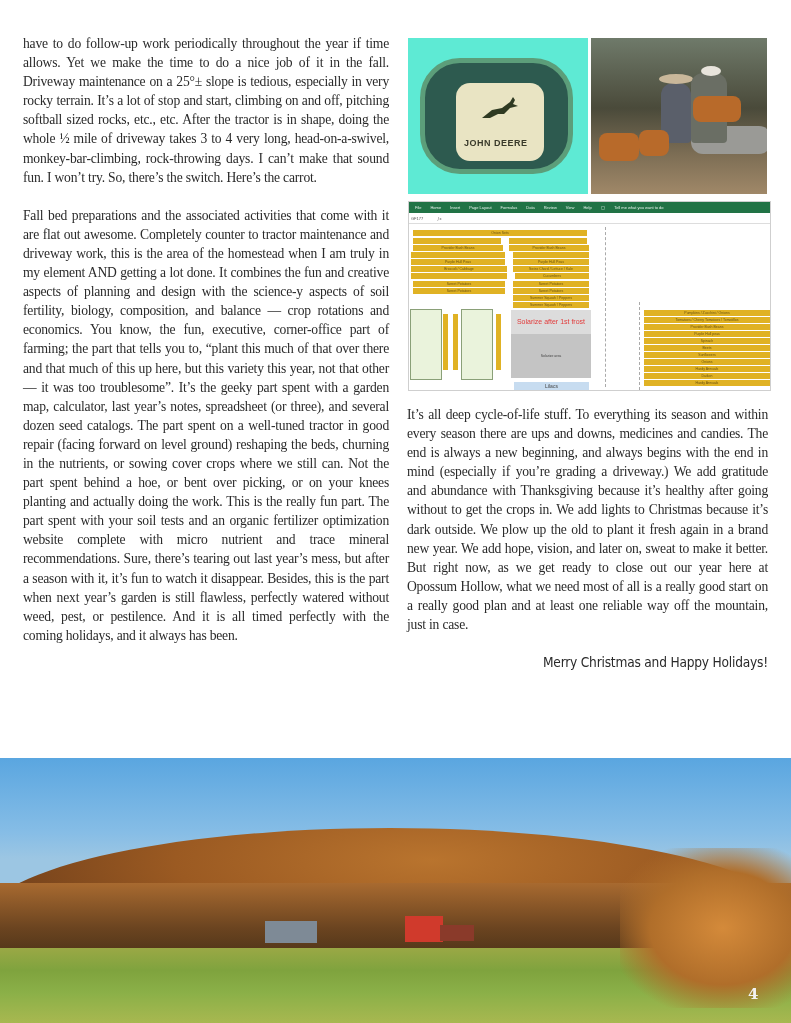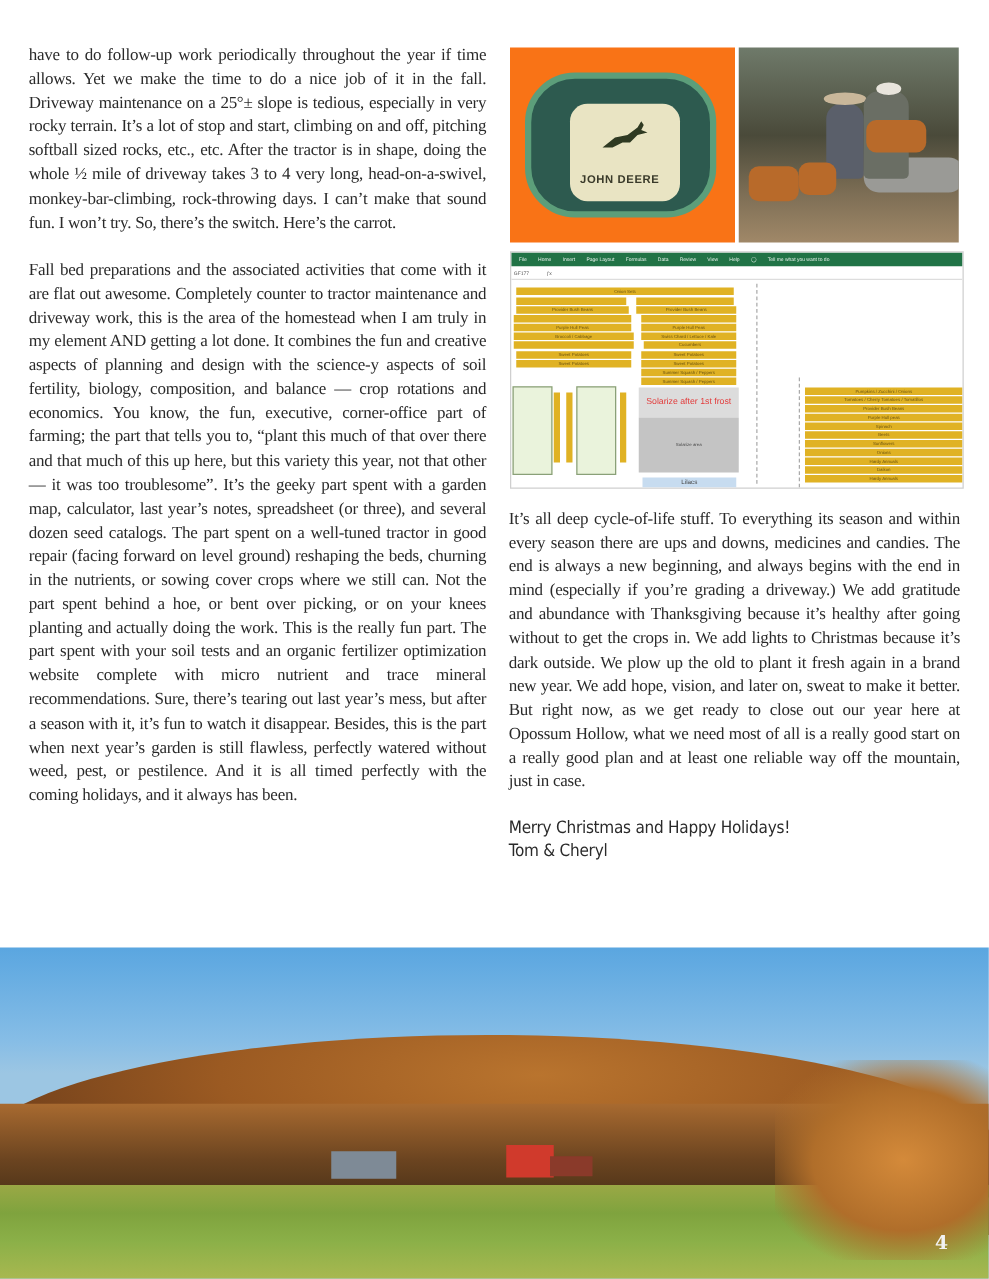--- a/index.html
+++ b/index.html
@@ -1,24 +1,24 @@
 <!DOCTYPE html>
 <html><head>
   <meta charset="utf-8">
   <style>
     html, body { margin:0; padding:0; background:#fff; }
     body { width:791px; height:1023px; position:relative; overflow:hidden; font-family:"DejaVu Sans Condensed","DejaVu Sans", sans-serif; color:#2a2a2a; }
     .col { position:absolute; font-size:13.6px; line-height:19.1px; text-align:justify; letter-spacing:-0.2px; font-stretch:condensed; }
     .col p { margin:0 0 19px 0;font-family:Liberation Serif, serif; }
     #left { left:23px; top:34px; width:366px; }
     #right { left:407px; top:405px; width:361px; }
-    .sign { text-align:left; }
+    .sign { text-align:right; }
     
     .photo { position:absolute; overflow:hidden; }
-    #deere { left:408px; top:38px; width:180px; height:156px; background:#f97316;text-decoration:underline; }
+    #deere { left:408px; top:38px; width:180px; height:156px; background:#5eead4;text-decoration:underline; }
     #deere .bezel { position:absolute; left:12px; top:20px; width:153px; height:116px; border-radius:40px; background:#2d5a4f; border:5px solid #5c9e7a; box-sizing:border-box; }
     #deere .plate { position:absolute; left:48px; top:45px; width:88px; height:78px; background:#e9e4c3; border-radius:14px; }
     #deere .logo-text { position:absolute; left:56px; top:100px; font:bold 9px "Liberation Sans", sans-serif; color:#3a3a2a; letter-spacing:0.5px; }
     #deere .deer { position:absolute; left:72px; top:58px; width:40px; height:26px; }
     #couple { left:591px; top:38px; width:176px; height:156px; background:linear-gradient(180deg,#6f7a6a 0%,#4a4a3a 45%,#7d6e55 75%,#a08868 100%); }
     #couple .log { position:absolute; left:100px; top:88px; width:80px; height:28px; background:#9a9a96; border-radius:12px; }
     #couple .person1 { position:absolute; left:70px; top:45px; width:30px; height:60px; background:#5a5f6a; border-radius:12px 12px 4px 4px; }
     #couple .person2 { position:absolute; left:100px; top:35px; width:36px; height:70px; background:#6a6e64; border-radius:12px 12px 4px 4px; }
     #couple .hat1 { position:absolute; left:68px; top:36px; width:34px; height:10px; background:#c9b79a; border-radius:50%; }
     #couple .hat2 { position:absolute; left:110px; top:28px; width:20px; height:10px; background:#e8e4dc; border-radius:50%; }
@@ -51,21 +51,20 @@
 <body>
 
 <div id="left" class="col">
   <p>have to do follow-up work periodically throughout the year if time allows. Yet we make the time to do a nice job of it in the fall. Driveway maintenance on a 25°± slope is tedious, especially in very rocky terrain. It’s a lot of stop and start, climbing on and off, pitching softball sized rocks, etc., etc. After the tractor is in shape, doing the whole ½ mile of driveway takes 3 to 4 very long, head-on-a-swivel, monkey-bar-climbing, rock-throwing days.  I can’t make that sound fun. I won’t try. So, there’s the switch. Here’s the carrot.</p>
   <p>Fall bed preparations and the associated activities that come with it are flat out awesome. Completely counter to tractor maintenance and driveway work, this is the area of the homestead when I am truly in my element AND getting a lot done. It combines the fun and creative aspects of planning and design with the science-y aspects of soil fertility, biology, composition, and balance — crop rotations and economics. You know, the fun, executive, corner-office part of farming; the part that tells you to, “plant this much of that over there and that much of this up here, but this variety this year, not that other — it was too troublesome”. It’s the geeky part spent with a garden map, calculator, last year’s notes,  spreadsheet (or three), and several dozen seed catalogs. The part spent on a well-tuned tractor in good repair (facing forward on level ground) reshaping the beds, churning in the nutrients, or sowing cover crops where we still can. Not the part spent behind a hoe, or bent over picking, or on your knees planting and actually doing the work. This is the really fun part. The part spent with your soil tests and an organic fertilizer optimization website complete with micro nutrient and trace mineral recommendations. Sure, there’s tearing out last year’s mess, but after a season with it, it’s fun to watch it disappear.  Besides, this is the part when next year’s garden is still flawless, perfectly watered without weed, pest, or pestilence. And it is all timed perfectly with the coming holidays, and it always has been.</p>
 </div>
 
 <div id="right" class="col">
   <p>It’s all deep cycle-of-life stuff. To everything its season and within every season there are ups and downs, medicines and candies. The end is always a new beginning, and always begins with the end in mind (especially if you’re grading a driveway.) We add gratitude and abundance with Thanksgiving because it’s healthy after going without to get the crops in.  We add lights to Christmas because it’s dark outside.  We plow up the old to plant it fresh again in a brand new year. We add hope, vision, and later on, sweat to make it better.  But right now, as we get ready to close out our year here at Opossum Hollow, what we need most of all is a really good start on a really good plan and at least one reliable way off the mountain, just in case.</p>
   <div class="sign">Merry Christmas and Happy Holidays!</div>
-  <div class="sign">Tom &amp; Cheryl</div>
 </div>
 
 <div id="deere" class="photo">
   <div class="bezel"></div>
   <div class="plate"></div>
   <svg class="deer" viewBox="0 0 40 26">
     <path d="M2 22 L12 14 L22 12 L30 6 L33 1 L35 4 L33 8 L38 10 L30 12 L24 18 L18 18 L10 22 Z" fill="#2f3a22"></path>
   </svg>
   <div class="logo-text">JOHN DEERE</div>
 </div>

